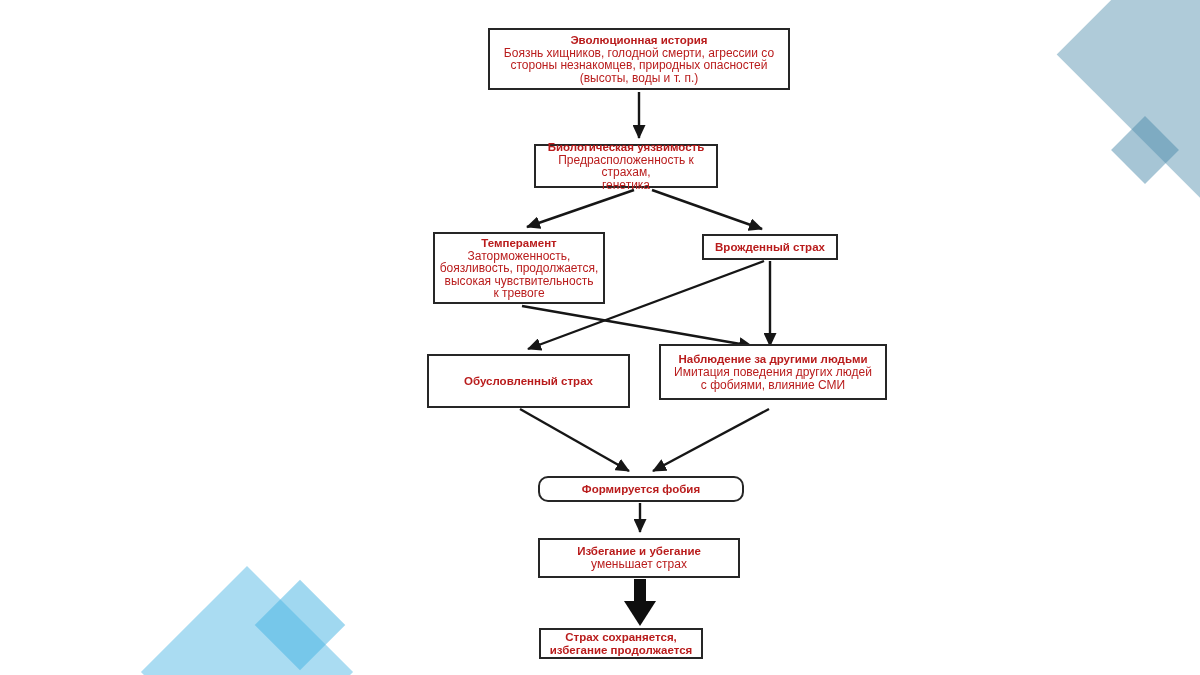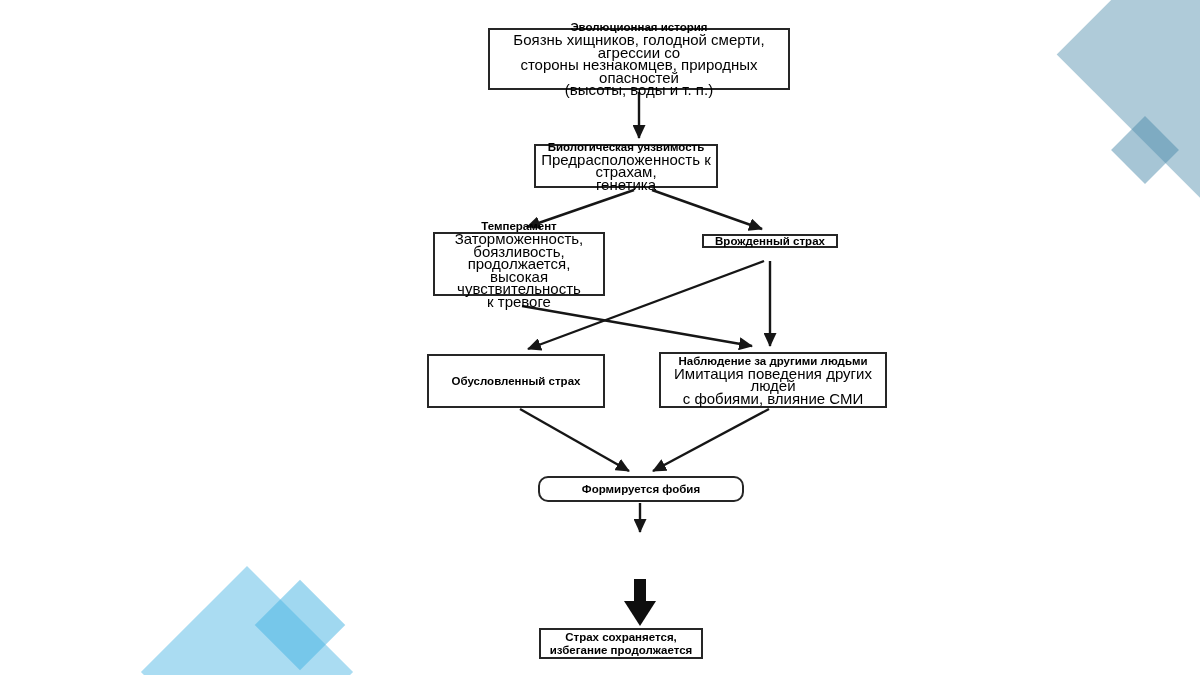--- a/index.html
+++ b/index.html
@@ -1,38 +1,38 @@
 <!DOCTYPE html>
 <html><head>
 <meta charset="utf-8">
 <style>
   html,body{margin:0;padding:0;}
   #slide{
     position:relative;width:1200px;height:675px;background:#ffffff;
-    overflow:hidden;font-family:"Liberation Sans",sans-serif;color:#000000;
+    overflow:hidden;font-family:"Liberation Sans",sans-serif;color:#b91c1c;
   }
   .diamond{position:absolute;transform:rotate(45deg);}
   .d-tr-big{left:1100px;top:-50px;width:209px;height:209px;background:rgba(77,139,171,0.45);}
   .d-tr-small{left:1121px;top:126px;width:48px;height:48px;background:rgba(77,139,171,0.5);}
   .d-bl-big{left:172px;top:597px;width:150px;height:150px;background:rgba(66,177,226,0.45);}
   .d-bl-small{left:268px;top:593px;width:64px;height:64px;background:rgba(66,177,226,0.5);}
   .node{
     position:absolute;border:2px solid #262626;background:#fff;
     display:flex;flex-direction:column;align-items:center;justify-content:center;
     text-align:center;padding:2px 4px;box-sizing:border-box;
   }
   .node .t{font-weight:bold;font-size:11.5px;line-height:13px;white-space:pre-line;}
-  .node .b{font-size:15px;line-height:12.5px;white-space:pre-line;}
+  .node .b{font-size:12px;line-height:12.5px;white-space:pre-line;}
   .node .b:empty{display:none;}
   #n-evolution{left:488px;top:28px;width:302px;height:62px;}
   #n-biological{left:534px;top:144px;width:184px;height:44px;}
-  #n-temperament{left:433px;top:232px;width:172px;height:64px;}
-  #n-innate{left:702px;top:234px;width:136px;height:14px;}
-  #n-conditioned{left:427px;top:354px;width:178px;height:54px;}
-  #n-observation{left:659px;top:352px;width:228px;height:56px;}
+  #n-temperament{left:433px;top:232px;width:172px;height:72px;}
+  #n-innate{left:702px;top:234px;width:136px;height:26px;}
+  #n-conditioned{left:427px;top:354px;width:203px;height:54px;}
+  #n-observation{left:659px;top:344px;width:228px;height:56px;}
   #n-phobia{left:538px;top:476px;width:206px;height:26px;border-radius:10px;}
   #n-avoidance{left:538px;top:538px;width:202px;height:40px;}
   #n-persists{left:539px;top:628px;width:164px;height:31px;}
   #arrows{position:absolute;left:0;top:0;width:1200px;height:675px;pointer-events:none;}
 </style>
 </head>
 <body>
 
 <div id="slide">
 
@@ -98,20 +98,24 @@
     <div class="t">Наблюдение за другими людьми</div>
     <div class="b">Имитация поведения других людей
 с фобиями, влияние СМИ</div>
   </div>
 
   <div class="node" id="n-phobia">
     <div class="t">Формируется фобия</div>
 
   </div>
 
+  <div class="node" id="n-avoidance">
+    <div class="t">Избегание и убегание</div>
+    <div class="b">уменьшает страх</div>
+  </div>
 
   <div class="node" id="n-persists">
     <div class="t">Страх сохраняется,
 избегание продолжается</div>
 
   </div>
 
 </div>
 
 </body></html>

